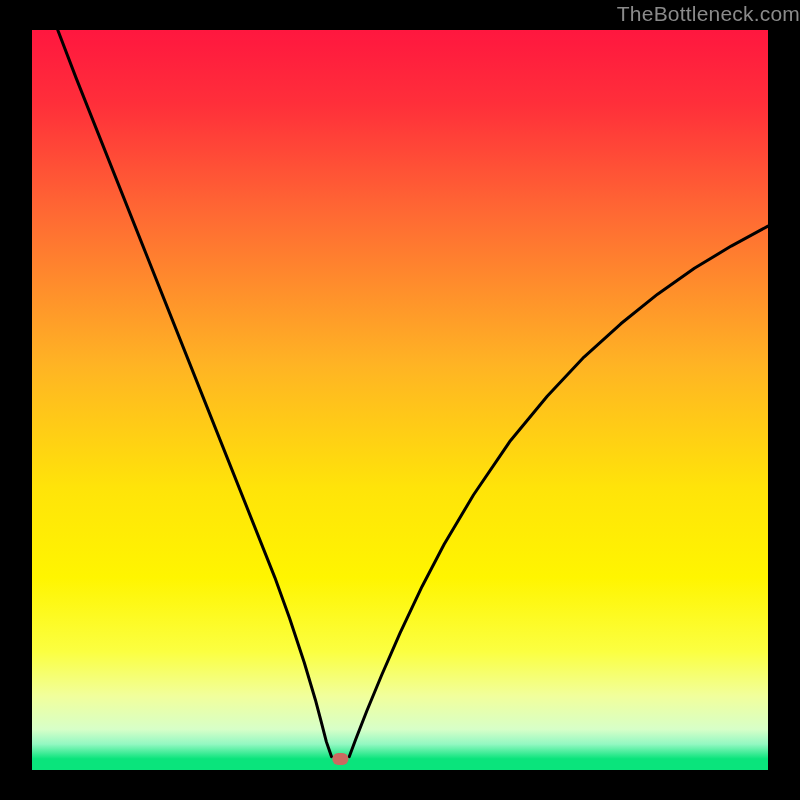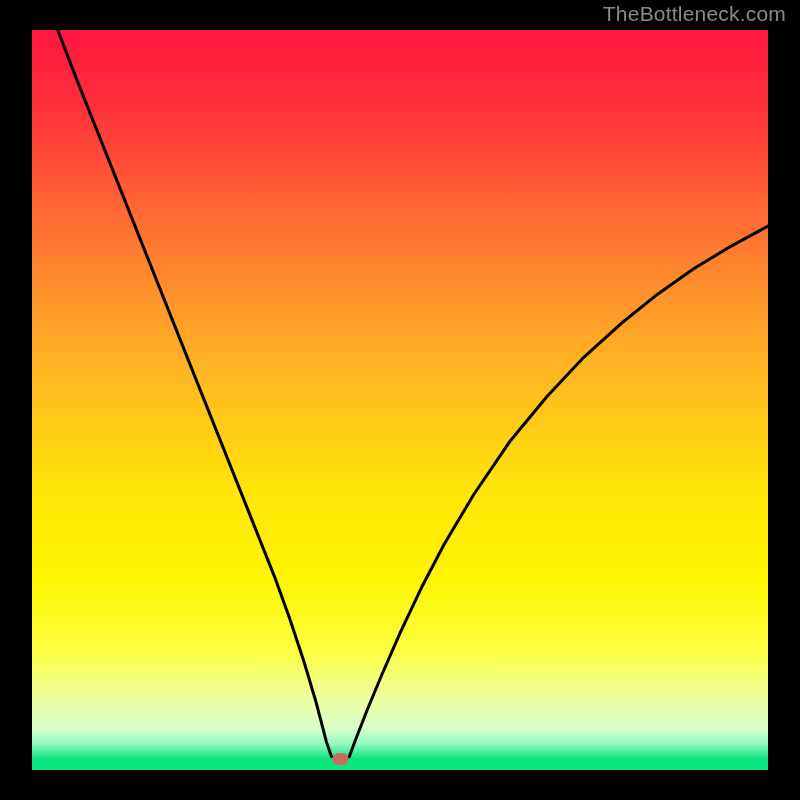--- a/index.html
+++ b/index.html
@@ -12,21 +12,21 @@
     font-family: Arial, Helvetica, sans-serif;
   }
   .wrap {
     position: relative;
     width: 800px;
     height: 800px;
   }
   .watermark {
     position: absolute;
     top: 2px;
-    right: 14px;
+    right: 0;
     color: #8a8a8a;
     font-size: 21px;
     font-weight: 500;
     letter-spacing: 0.2px;
     z-index: 10;
   }
   svg.plot {
     position: absolute;
     left: 0;
     top: 0;

